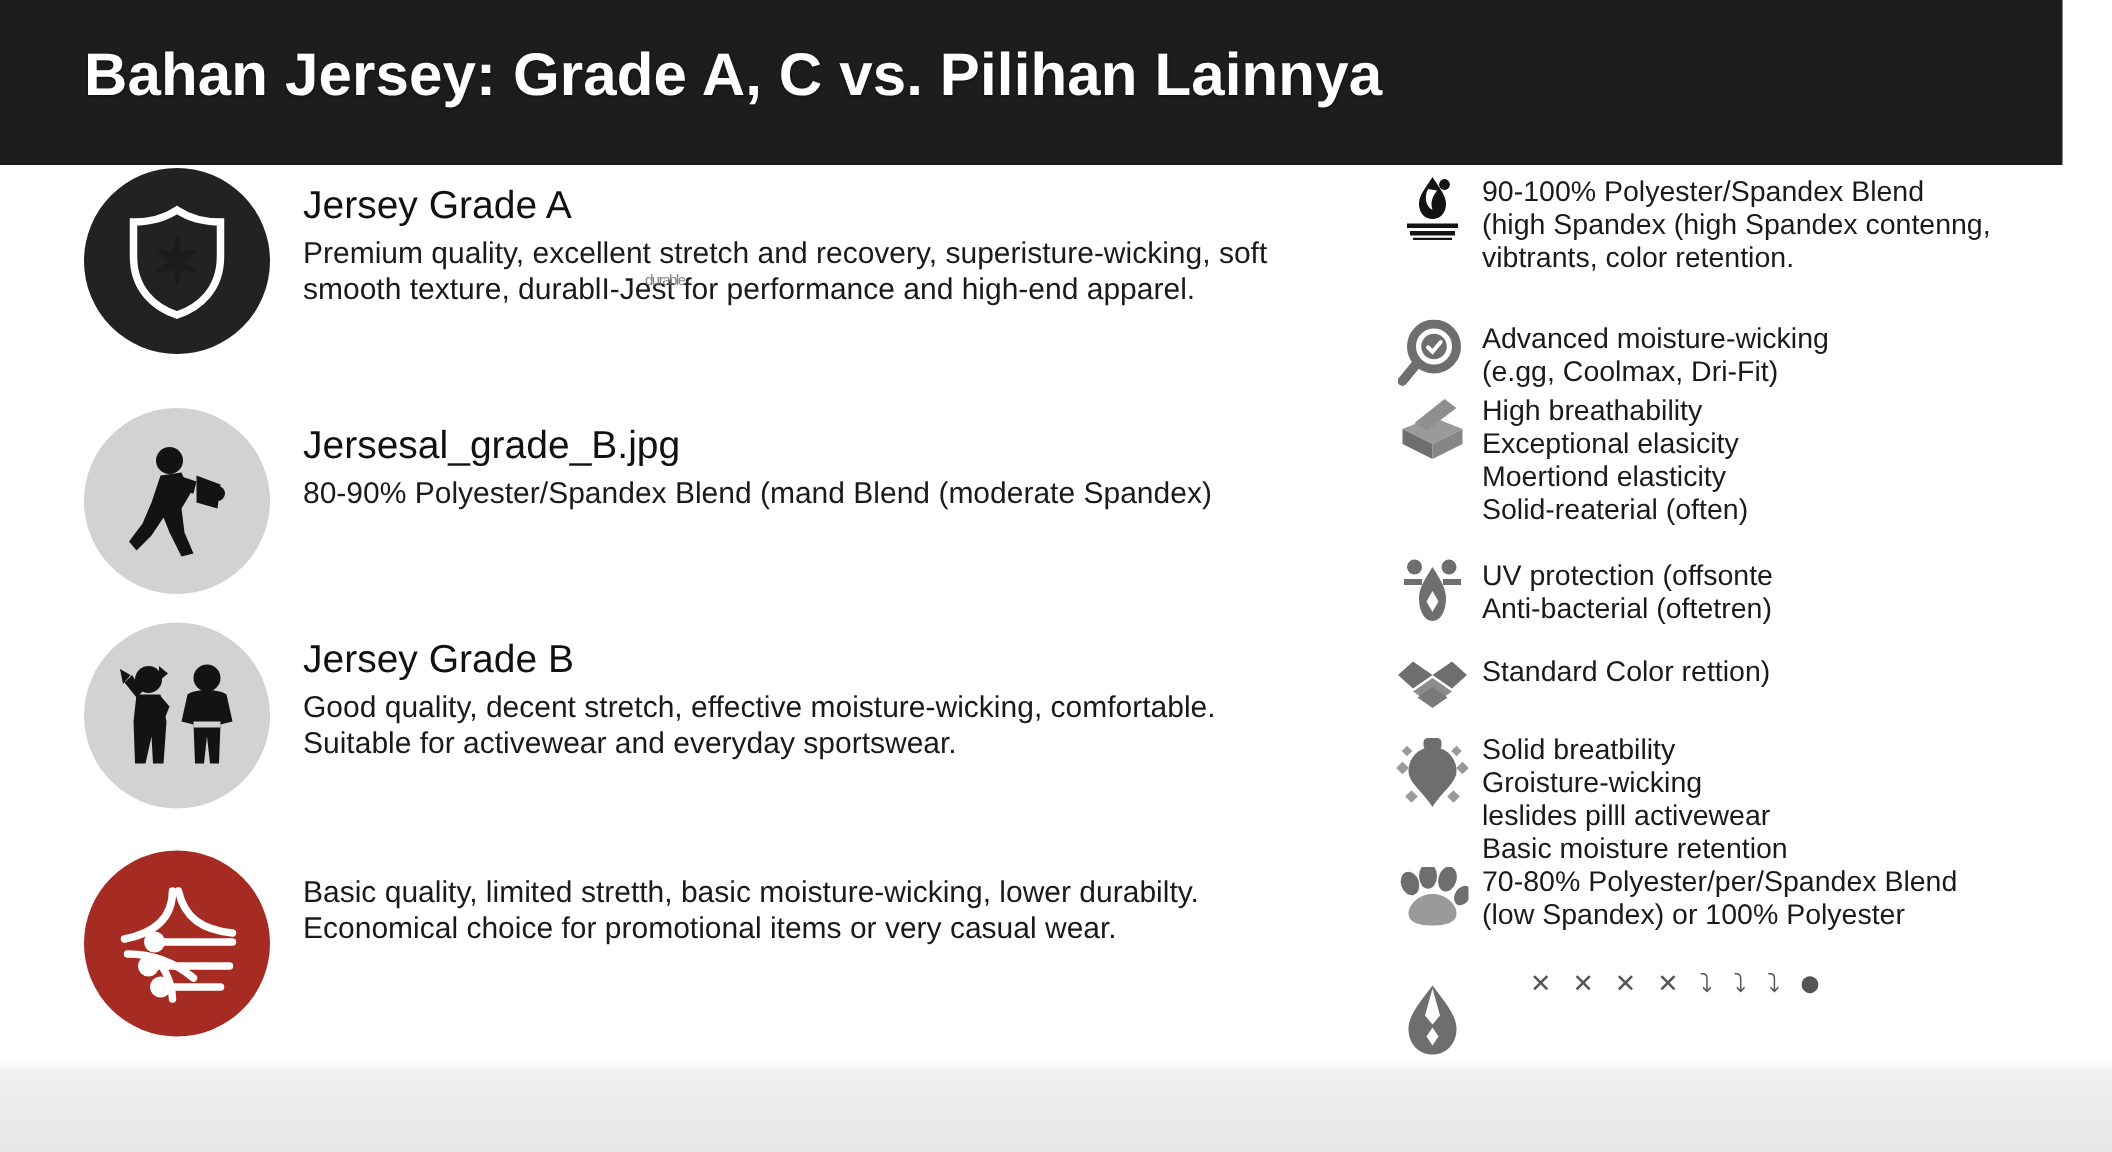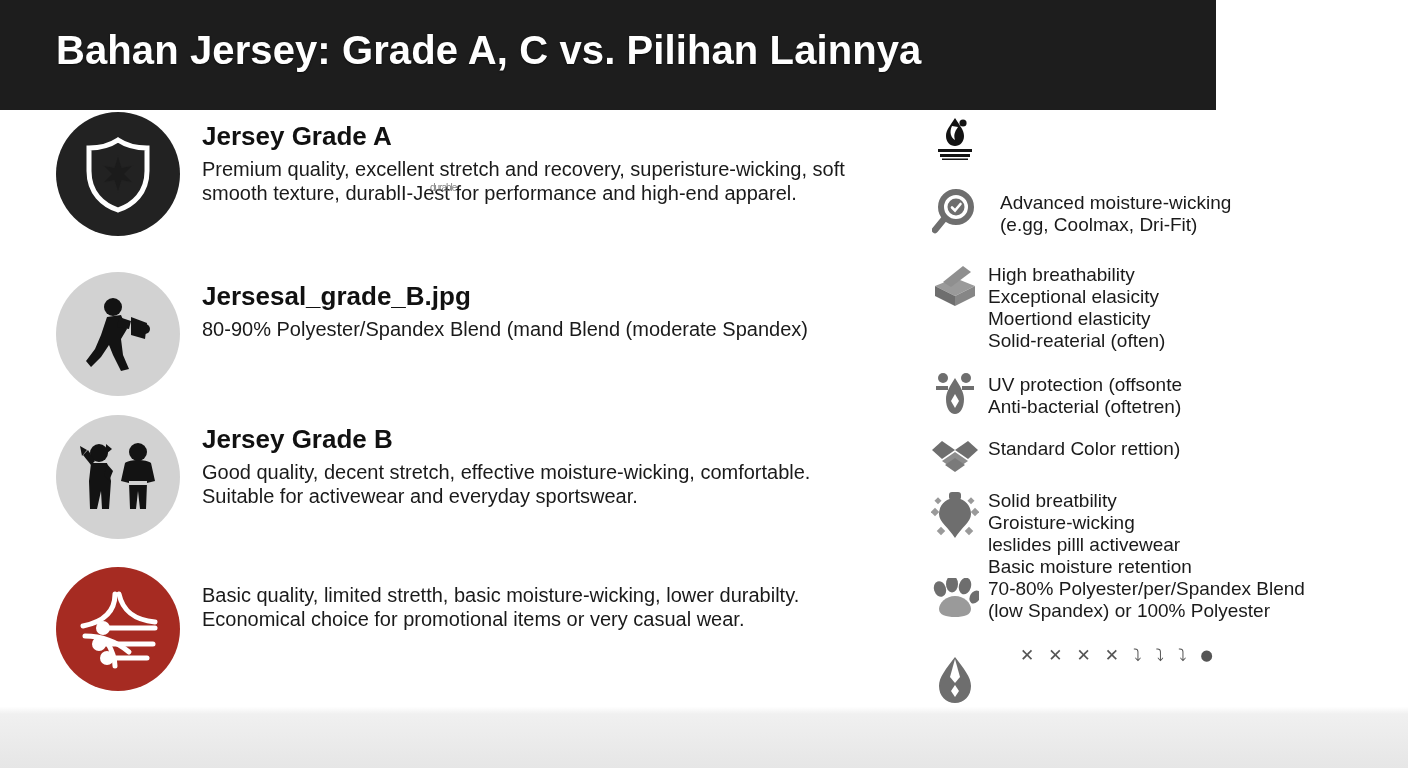--- a/index.html
+++ b/index.html
@@ -9,21 +9,21 @@
     font-family:"Liberation Sans", sans-serif;
     overflow:hidden;
     position:relative;
   }
   .slide{
     position:absolute;inset:0;
     background:linear-gradient(to bottom,#ffffff 0%,#ffffff 92%,#f0f0f0 93%,#e6e6e6 100%);
   }
   
   .header{
-    position:absolute;left:0;top:0;width:1216px;height:110px;
+    position:absolute;left:0;top:0;width:1375px;height:110px;
     background:#1d1d1d;
   }
   .header-title{
     position:absolute;left:56px;top:28px;
     color:#ffffff;
     font-size:40px;
     font-weight:bold;
     letter-spacing:.1px;
     white-space:nowrap;
     text-shadow:0 1px 2px rgba(0,0,0,.6);
@@ -38,21 +38,21 @@
   .grade-icon{
     width:124px;height:124px;border-radius:50%;
     flex:0 0 124px;
     display:flex;align-items:center;justify-content:center;
     position:relative;
   }
   .grade-text{
     margin-left:22px;padding-top:10px;
   }
   .grade-title{
-    font-size:26px;font-weight:bold;color:#111111;
+    font-size:26px;font-weight:normal;color:#111111;
     line-height:1.12;white-space:nowrap;
   }
   .grade-desc{
     font-size:20px;color:#1a1a1a;line-height:1.2;
     margin-top:6px;white-space:nowrap;
   }
   .grade-desc span{display:block;}
   .ghost{
     position:absolute;color:#6d6d6d;font-size:10px;opacity:.85;
     letter-spacing:-1px;
@@ -186,23 +186,28 @@
           <path d="M23 2 C18 10 14 14 14 20 C14 26 18 30 23 30 C28 30 32 26 32 20 C32 14 28 10 23 2 Z" fill="#131313"></path>
           <path d="M20 10 C17 16 19 22 23 24 C21 18 24 14 26 11 Z" fill="#ffffff"></path>
           <circle cx="31" cy="7" r="3.6" fill="#131313"></circle>
           <g fill="#131313">
             <rect x="6" y="33" width="34" height="3"></rect>
             <rect x="8" y="38" width="30" height="3"></rect>
             <rect x="10" y="42.5" width="26" height="2.5"></rect>
           </g>
         </svg>
       </div>
-    </div>
-
-    <div class="feat-row" style="top:80px;gap:12px;">
+      <div class="feat-lines">
+        <span>90-100% Polyester/Spandex Blend</span>
+        <span>(high Spandex (high Spandex contenng,</span>
+        <span>vibtrants, color retention.</span>
+      </div>
+    </div>
+
+    <div class="feat-row" style="top:104px;">
       <div class="feat-icon">
         <svg width="46" height="46" viewBox="0 0 46 46" aria-hidden="true">
           <circle cx="24" cy="18" r="15" fill="none" stroke="#6e6e6e" stroke-width="6"></circle>
           <circle cx="24" cy="18" r="8.5" fill="#6e6e6e"></circle>
           <path d="M20 18.5 L23 21.5 L28.5 15" fill="none" stroke="#ffffff" stroke-width="2.6" stroke-linecap="round"></path>
           <path d="M12 30 L3 41" stroke="#6e6e6e" stroke-width="6.5" stroke-linecap="round"></path>
         </svg>
       </div>
       <div class="feat-lines">
         <span>Advanced moisture-wicking</span>

